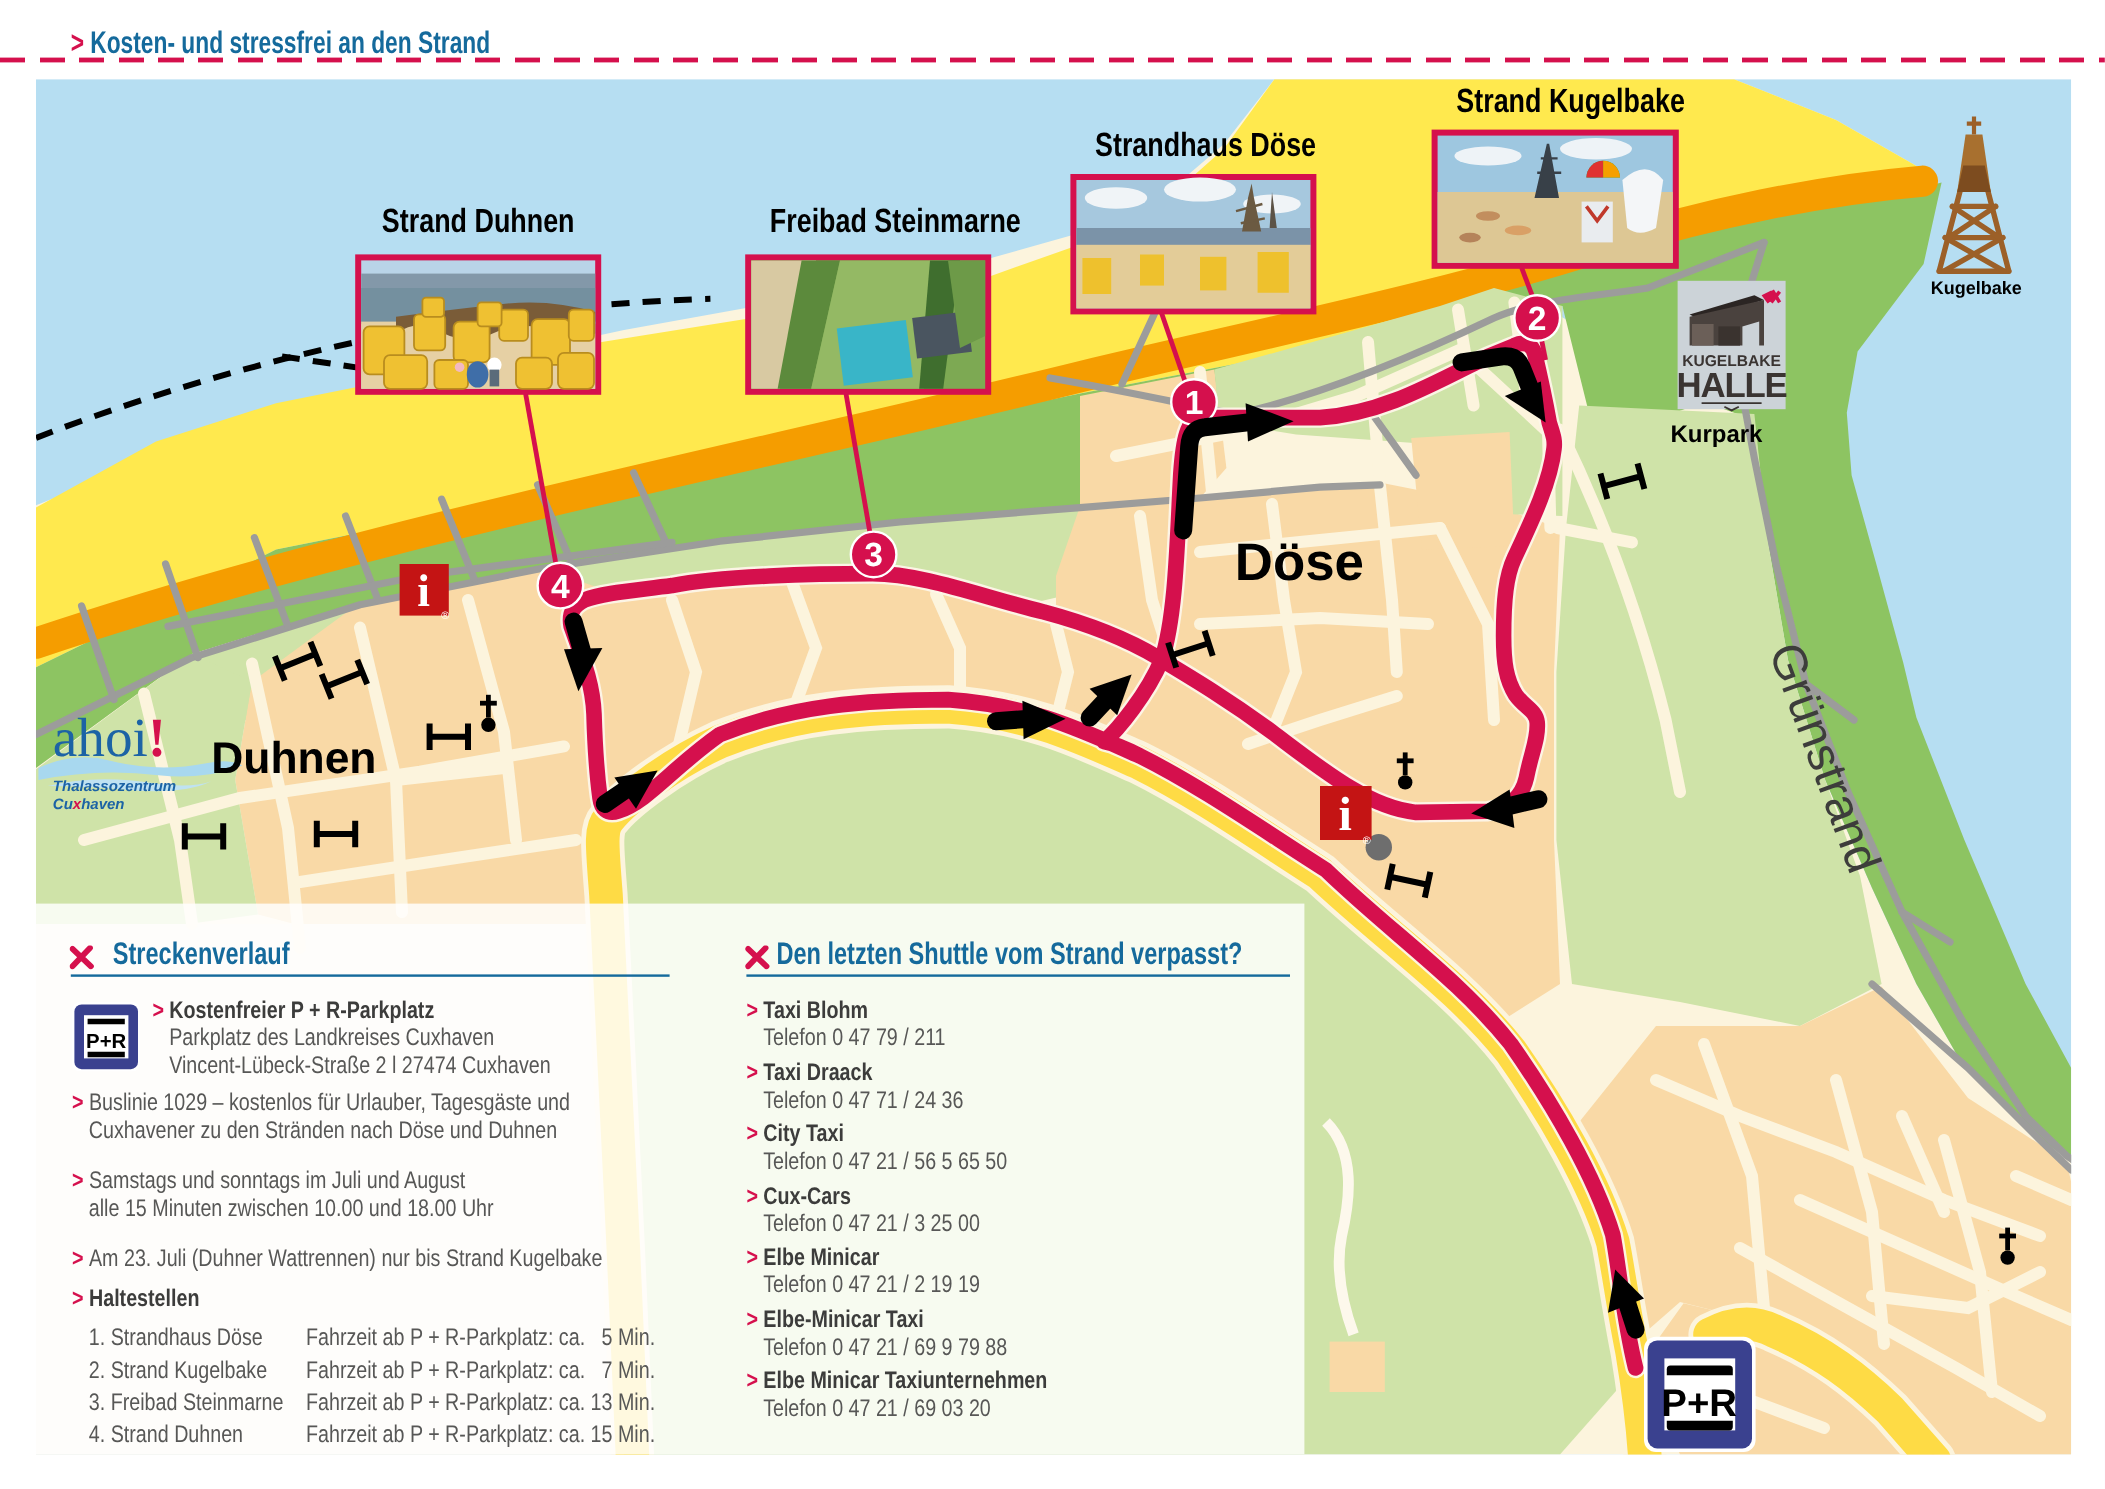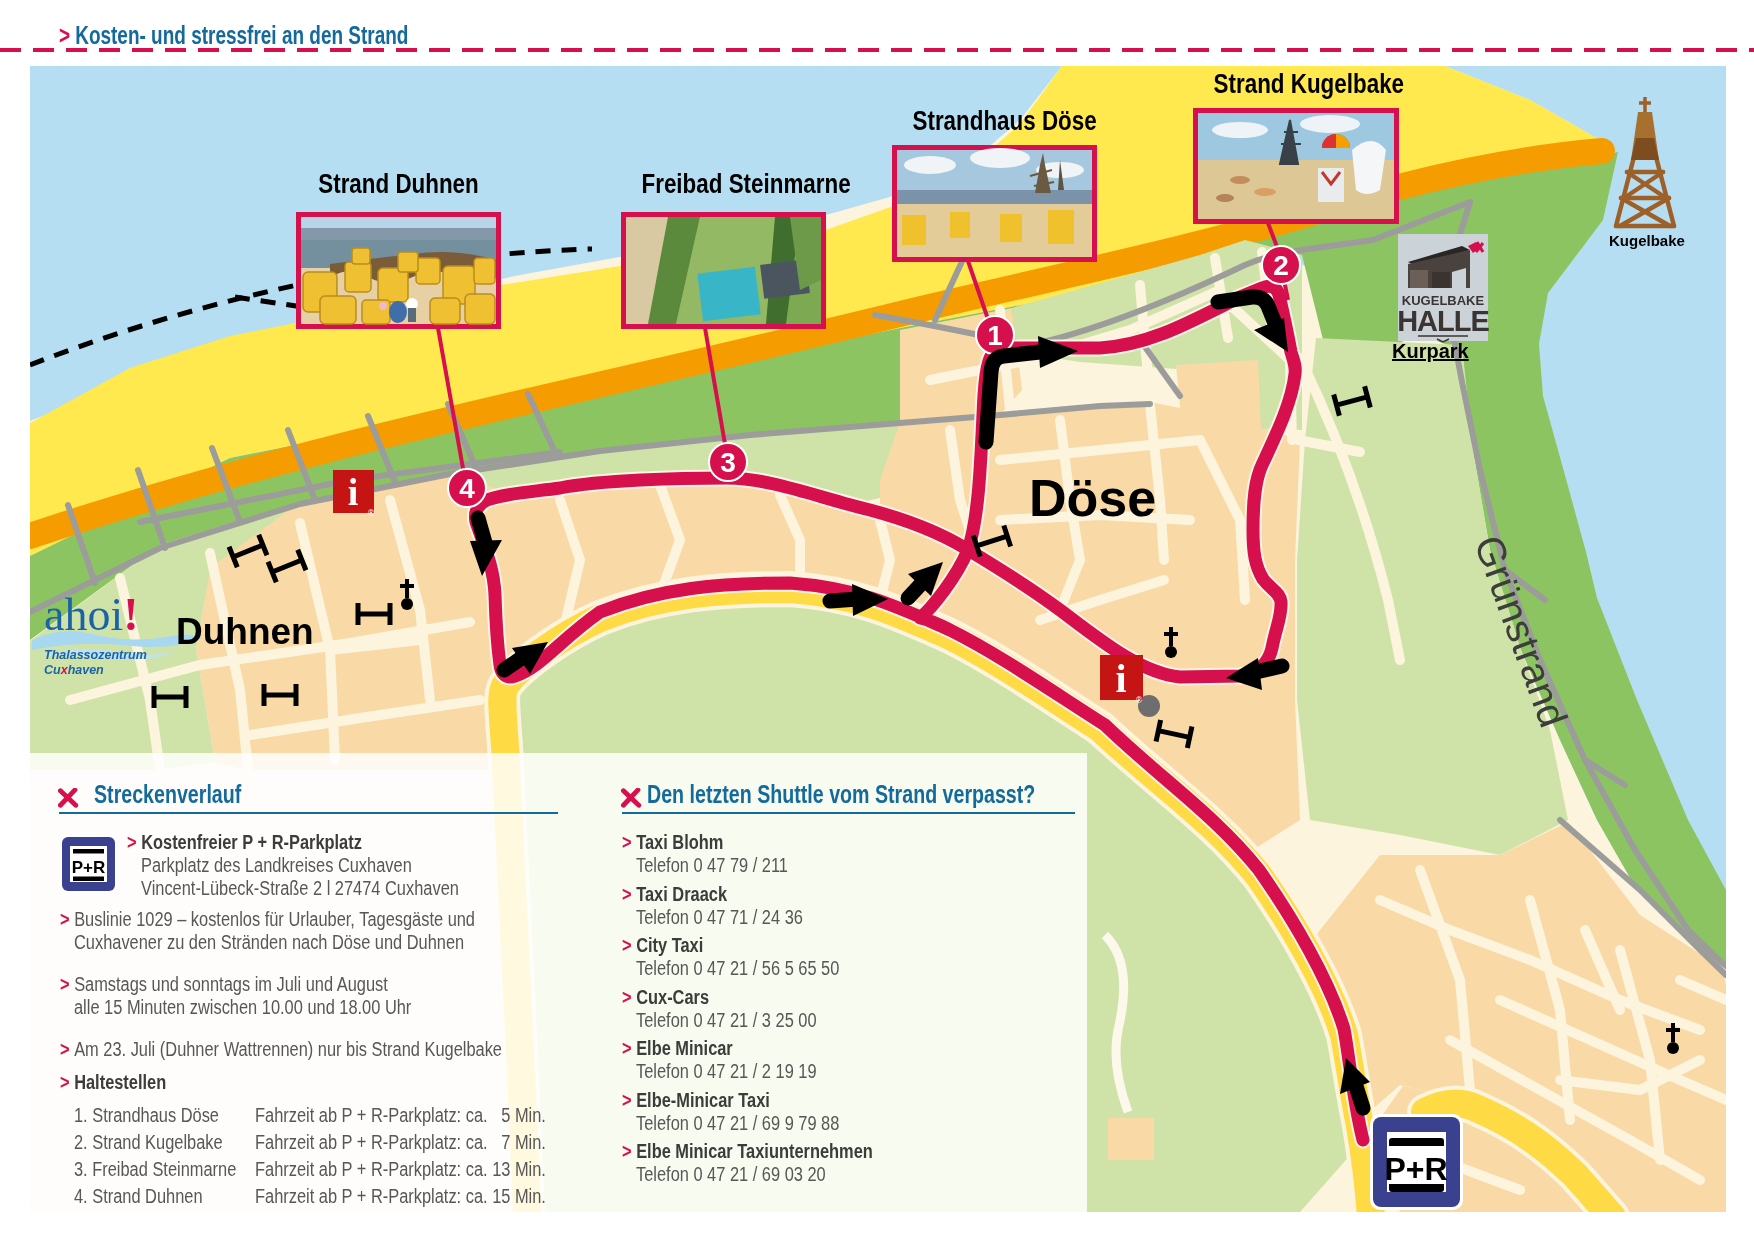--- a/index.html
+++ b/index.html
@@ -357,23 +357,23 @@
 <div class="plabel" style="left:296px;top:168px;width:205px;text-align:center;">Strand Duhnen</div>
 
 <div class="plabel" style="left:621px;top:168px;width:205px;text-align:center;">Freibad Steinmarne</div>
 
 <div class="plabel" style="left:892px;top:105px;width:205px;text-align:center;">Strandhaus Döse</div>
 
 <div class="plabel" style="left:1193px;top:68px;width:206px;text-align:center;">Strand Kugelbake</div>
 
 <div class="tlabel" style="left:176px;top:611px;font-size:37px;">Duhnen</div>
 
-<div class="tlabel" style="left:1029px;top:444px;font-size:52px;margin-top:24px;">Döse</div>
-
-<div class="tlabel" style="left:1392px;top:340px;font-size:20px;text-decoration:underline;">Kurpark</div>
+<div class="tlabel" style="left:1029px;top:444px;font-size:44px;">Döse</div>
+
+<div class="tlabel" style="left:1392px;top:351px;font-size:20px;">Kurpark</div>
 
 <div class="tlabel" style="left:1609px;top:232px;font-size:15px;">Kugelbake</div>
 
 <svg class="abs" style="left:58px;top:788px" width="21" height="20" viewBox="0 0 26 24">
     <path d="M3,21 L21,2 M3,3 L22,21" stroke="#d5104d" stroke-width="6" stroke-linecap="round"></path>
   </svg>
 <div class="panelhead" style="left:94px;top:779px;">Streckenverlauf</div>
 <div class="ul" style="left:59px;top:812px;width:499px;"></div>
 
 <svg class="abs" style="left:60px;top:835px" width="57" height="58" viewBox="0 0 57 58">

